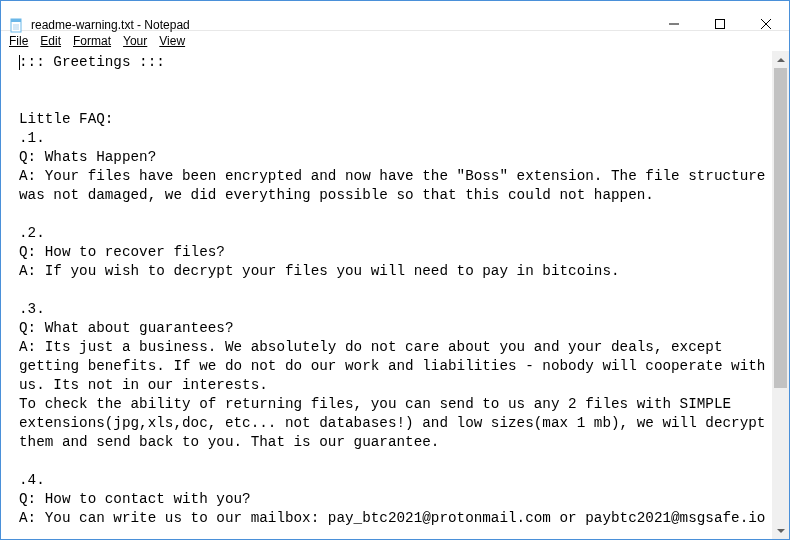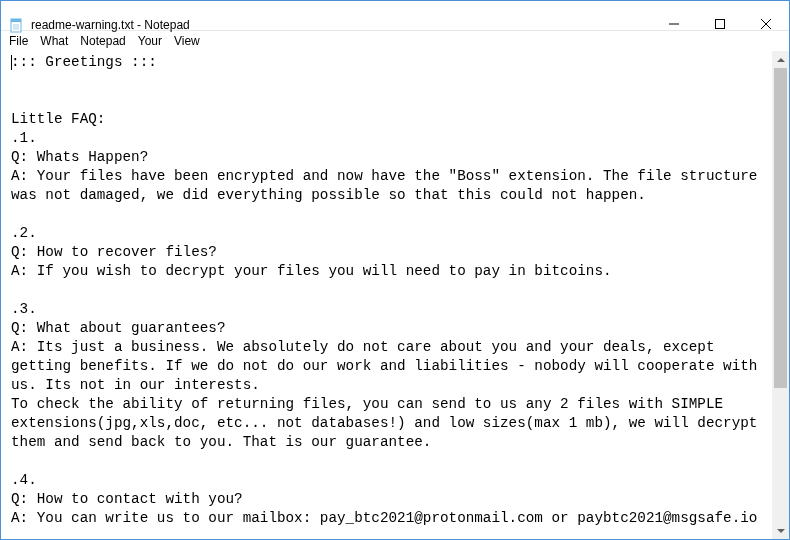--- a/index.html
+++ b/index.html
@@ -46,33 +46,34 @@
       color: #000;
     }
     .win-btn svg { display:block; }
     .menubar {
       height: 20px;
       display: flex;
       align-items: center;
       padding: 0 4px;
       font-size: 12px;
       gap: 4px;
+      text-decoration: underline;
     }
     .menubar .menu-item {
       padding: 0 4px;
       color: #000;
     }
     .content-wrap {
       position: relative;
       width: 100%;
       height: calc(100% - 50px);
     }
     .textarea {
       position: absolute;
-      left: 0;
+      left: 8px;
       top: 0;
       width: calc(100% - 17px);
       height: 100%;
       padding: 2px 4px 2px 10px;
       font-family: Consolas, "Courier New", monospace;
       font-size: 14.3px;
       line-height: 1.33;
       color: #000;
       white-space: pre-wrap;
       word-wrap: break-word;
@@ -145,22 +146,22 @@
       <svg width="10" height="10">
           <line x1="0" y1="0" x2="10" y2="10" stroke="#000" stroke-width="1"></line>
           <line x1="10" y1="0" x2="0" y2="10" stroke="#000" stroke-width="1"></line>
         </svg>
     </div>
   </div>
 </div>
 
 <div class="menubar">
   <span class="menu-item">File</span>
-  <span class="menu-item">What</span>
-  <span class="menu-item">Notepad</span>
+  <span class="menu-item">Edit</span>
+  <span class="menu-item">Format</span>
   <span class="menu-item">Your</span>
   <span class="menu-item">View</span>
 </div>
 
 <div class="content-wrap">
   <div class="textarea"><span class="cursor"></span><span>::: Greetings :::
 
 
 Little FAQ:
 .1.

